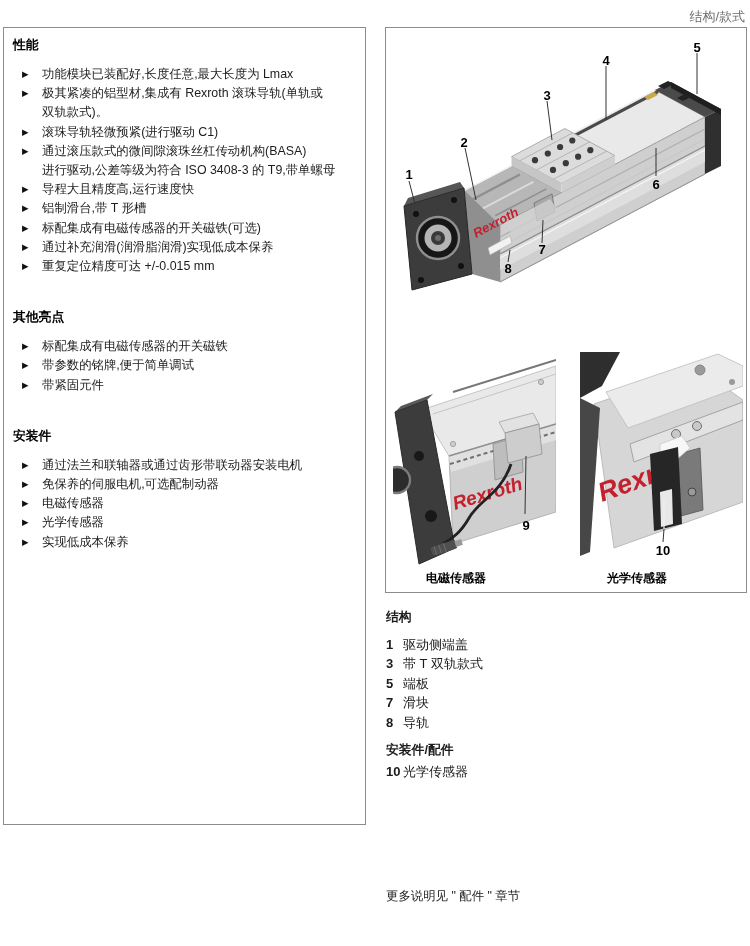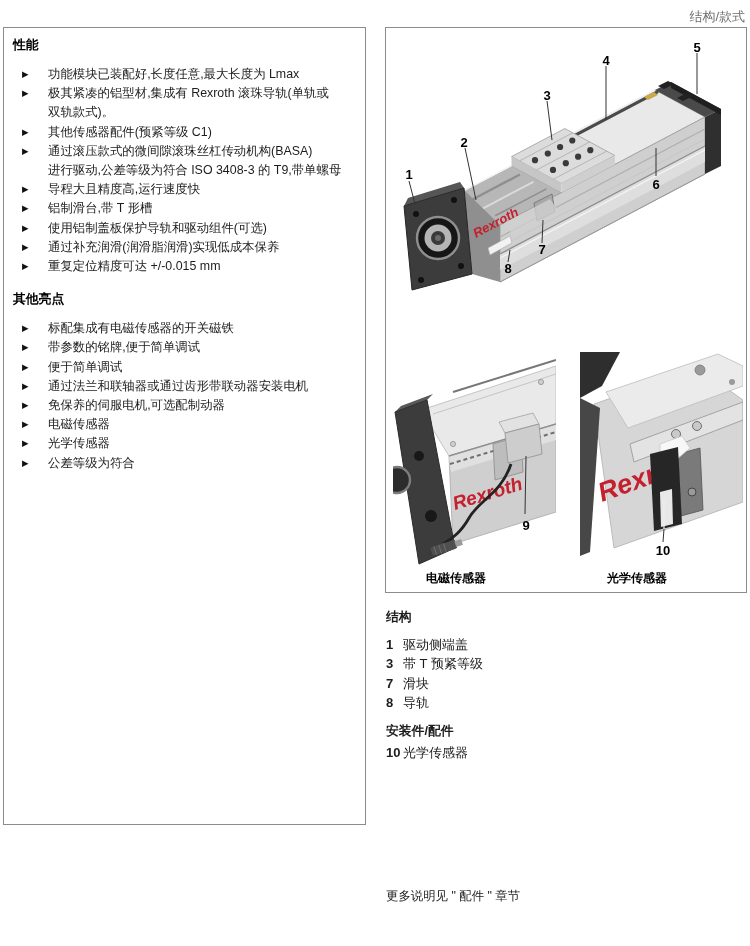--- a/index.html
+++ b/index.html
@@ -4,25 +4,25 @@
 <style>
   html,body{margin:0;padding:0;background:#ffffff;}
   body{width:750px;height:946px;position:relative;font-family:"Liberation Sans",sans-serif;color:#1c1c1c;overflow:hidden;}
   .hdr{position:absolute;top:8px;font-size:13px;color:#6e6e6e;}
   .hdr-l{left:13px;margin-top:20px;}
   .hdr-r{right:5px;}
   .panel{position:absolute;border:1px solid #8c8c8c;background:#fff;box-sizing:border-box;}
   #left-box{left:3px;top:27px;width:363px;height:798px;padding:9px 10px 0 9px;}
   #fig-box{left:385px;top:27px;width:362px;height:566px;}
   .sec-h{font-size:12.8px;font-weight:bold;color:#000;margin:0 0 11px 0;}
-  .sec-h.gap{margin-top:15px;}
+  .sec-h.gap{margin-top:33px;}
   ul.blist{list-style:none;margin:0;padding:0;}
   ul.blist li{display:flex;align-items:flex-start;margin:0 0 0 9px;}
   ul.blist .bm{width:20px;flex:0 0 20px;font-size:8.5px;line-height:19.2px;color:#111;}
-  ul.blist .bt{font-size:12.4px;line-height:19.2px;white-space:pre-line;width:305px;margin-left:6px;}
+  ul.blist .bt{font-size:12.4px;line-height:19.2px;white-space:pre-line;width:305px;}
   .callout{position:absolute;transform:translate(-50%,-50%);font-size:13px;font-weight:bold;color:#000;}
   .cap{position:absolute;font-size:12px;font-weight:bold;color:#000;}
   #legend{position:absolute;left:386px;top:604px;width:360px;padding-top:5px;}
   .lg-h{font-size:12.8px;font-weight:bold;margin:0 0 9px 0;font-family:Liberation Mono, monospace;}
   .lg-h2{font-size:12.8px;font-weight:bold;margin:10px 0 3px 0;}
   .lrow{font-size:13px;line-height:19.4px;}
   .lrow .ln{display:inline-block;width:17px;font-weight:bold;}
   #footer-note{position:absolute;left:386px;top:888px;font-size:12.4px;}
   svg{position:absolute;}
   svg text.brand{font-family:"Liberation Sans",sans-serif;font-weight:bold;font-style:italic;fill:var(--brand-red,#c4202e);}
@@ -40,38 +40,38 @@
         <span class="bm">▶</span>
         <span class="bt">功能模块已装配好,长度任意,最大长度为 Lmax</span>
       </li>
     <li>
         <span class="bm">▶</span>
         <span class="bt">极其紧凑的铝型材,集成有 Rexroth 滚珠导轨(单轨或
 双轨款式)。</span>
       </li>
     <li>
         <span class="bm">▶</span>
-        <span class="bt">其他传感器配件(预紧等级 C1)</span>
+        <span class="bt">滚珠导轨轻微预紧(进行驱动 C1)</span>
       </li>
     <li>
         <span class="bm">▶</span>
         <span class="bt">通过滚压款式的微间隙滚珠丝杠传动机构(BASA)
 进行驱动,公差等级为符合 ISO 3408-3 的 T9,带单螺母</span>
       </li>
     <li>
         <span class="bm">▶</span>
         <span class="bt">导程大且精度高,运行速度快</span>
       </li>
     <li>
         <span class="bm">▶</span>
         <span class="bt">铝制滑台,带 T 形槽</span>
       </li>
     <li>
         <span class="bm">▶</span>
-        <span class="bt">使用铝制盖板保护导轨和驱动组件(可选)</span>
+        <span class="bt">标配集成有电磁传感器的开关磁铁(可选)</span>
       </li>
     <li>
         <span class="bm">▶</span>
         <span class="bt">通过补充润滑(润滑脂润滑)实现低成本保养</span>
       </li>
     <li>
         <span class="bm">▶</span>
         <span class="bt">重复定位精度可达 +/-0.015 mm</span>
       </li>
   </ul>
@@ -81,44 +81,45 @@
     <li>
         <span class="bm">▶</span>
         <span class="bt">标配集成有电磁传感器的开关磁铁</span>
       </li>
     <li>
         <span class="bm">▶</span>
         <span class="bt">带参数的铭牌,便于简单调试</span>
       </li>
     <li>
         <span class="bm">▶</span>
-        <span class="bt">便于简单调试</span>
+        <span class="bt">带紧固元件</span>
       </li>
   </ul>
 
+  <div class="sec-h gap">安装件</div>
   <ul class="blist">
     <li>
         <span class="bm">▶</span>
         <span class="bt">通过法兰和联轴器或通过齿形带联动器安装电机</span>
       </li>
     <li>
         <span class="bm">▶</span>
         <span class="bt">免保养的伺服电机,可选配制动器</span>
       </li>
     <li>
         <span class="bm">▶</span>
         <span class="bt">电磁传感器</span>
       </li>
     <li>
         <span class="bm">▶</span>
         <span class="bt">光学传感器</span>
       </li>
     <li>
         <span class="bm">▶</span>
-        <span class="bt">公差等级为符合</span>
+        <span class="bt">实现低成本保养</span>
       </li>
   </ul>
 </div>
 
 <div id="fig-box" class="panel">
 
   <svg style="left:6px;top:12px;" width="348" height="252" viewBox="0 0 348 252">
     <g>
 
       <polygon points="58,158 119.5,125.6 169.5,152.6 108,185" fill="#b7b7b7" stroke="#9b9b9b" stroke-width="0.8"></polygon>
@@ -271,21 +272,22 @@
   <span class="callout" style="left:140px;top:497px;">9</span>
   <span class="callout" style="left:277px;top:522px;">10</span>
 
   <span class="cap" style="left:40px;top:542px;">电磁传感器</span>
   <span class="cap" style="left:221px;top:542px;">光学传感器</span>
 </div>
 
 <div id="legend">
   <div class="lg-h">结构</div>
   <div class="lrow"><b class="ln">1</b><span>驱动侧端盖</span></div>
-  <div class="lrow"><b class="ln">3</b><span>带 T 预紧等级</span></div>
+  <div class="lrow"><b class="ln">3</b><span>带 T 双轨款式</span></div>
+  <div class="lrow"><b class="ln">5</b><span>端板</span></div>
   <div class="lrow"><b class="ln">7</b><span>滑块</span></div>
   <div class="lrow"><b class="ln">8</b><span>导轨</span></div>
 
   <div class="lg-h2">安装件/配件</div>
   <div class="lrow"><b class="ln">10</b><span>光学传感器</span></div>
 </div>
 
 <div id="footer-note">更多说明见 " 配件 " 章节</div>
 
 </body></html>

